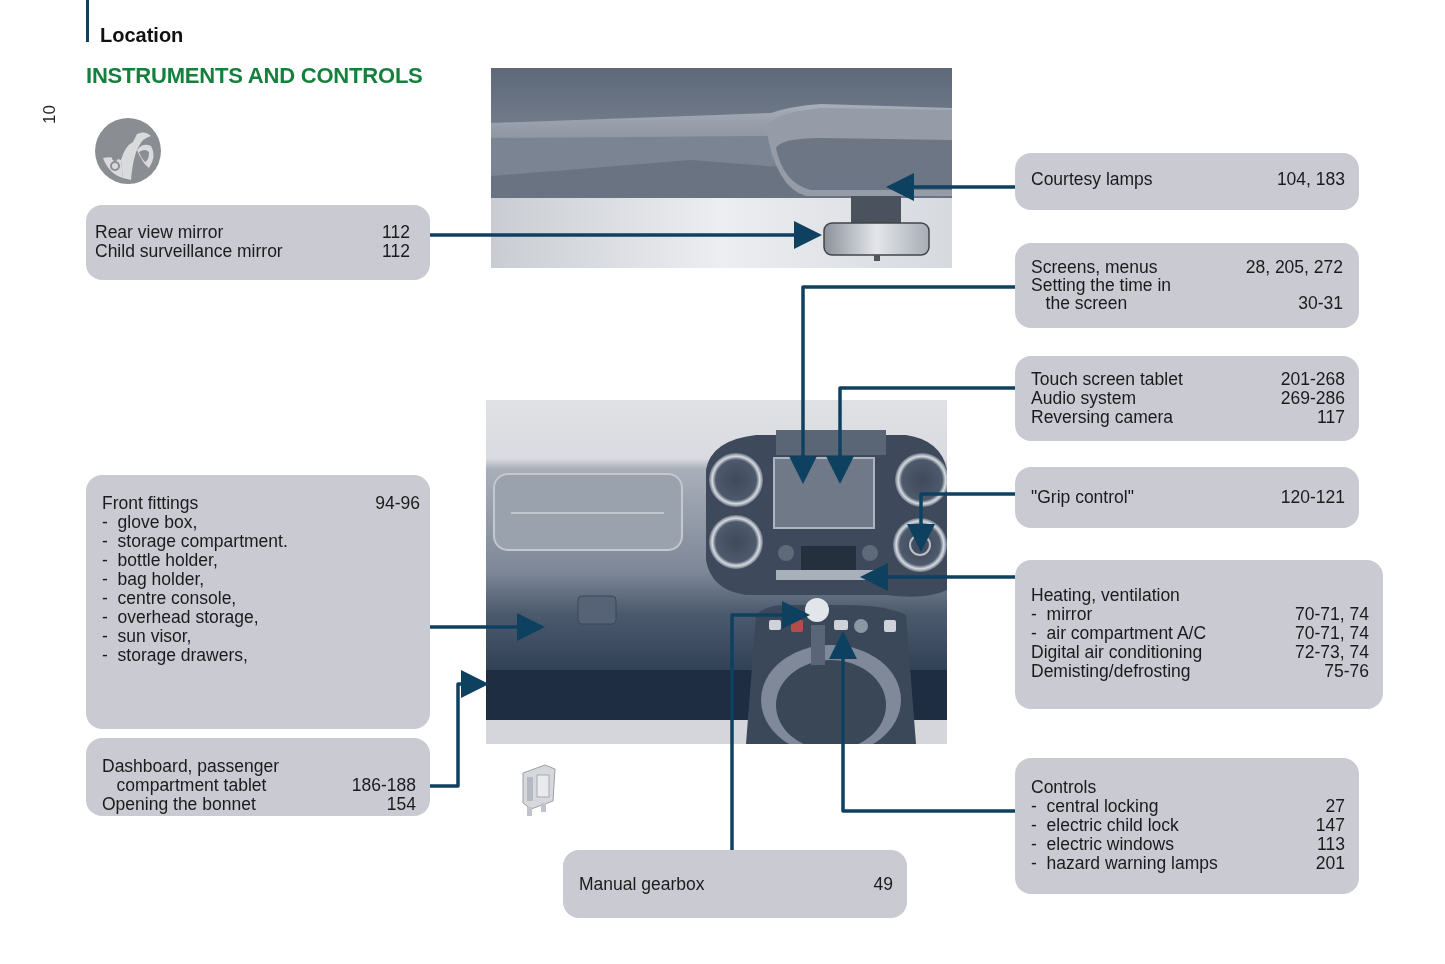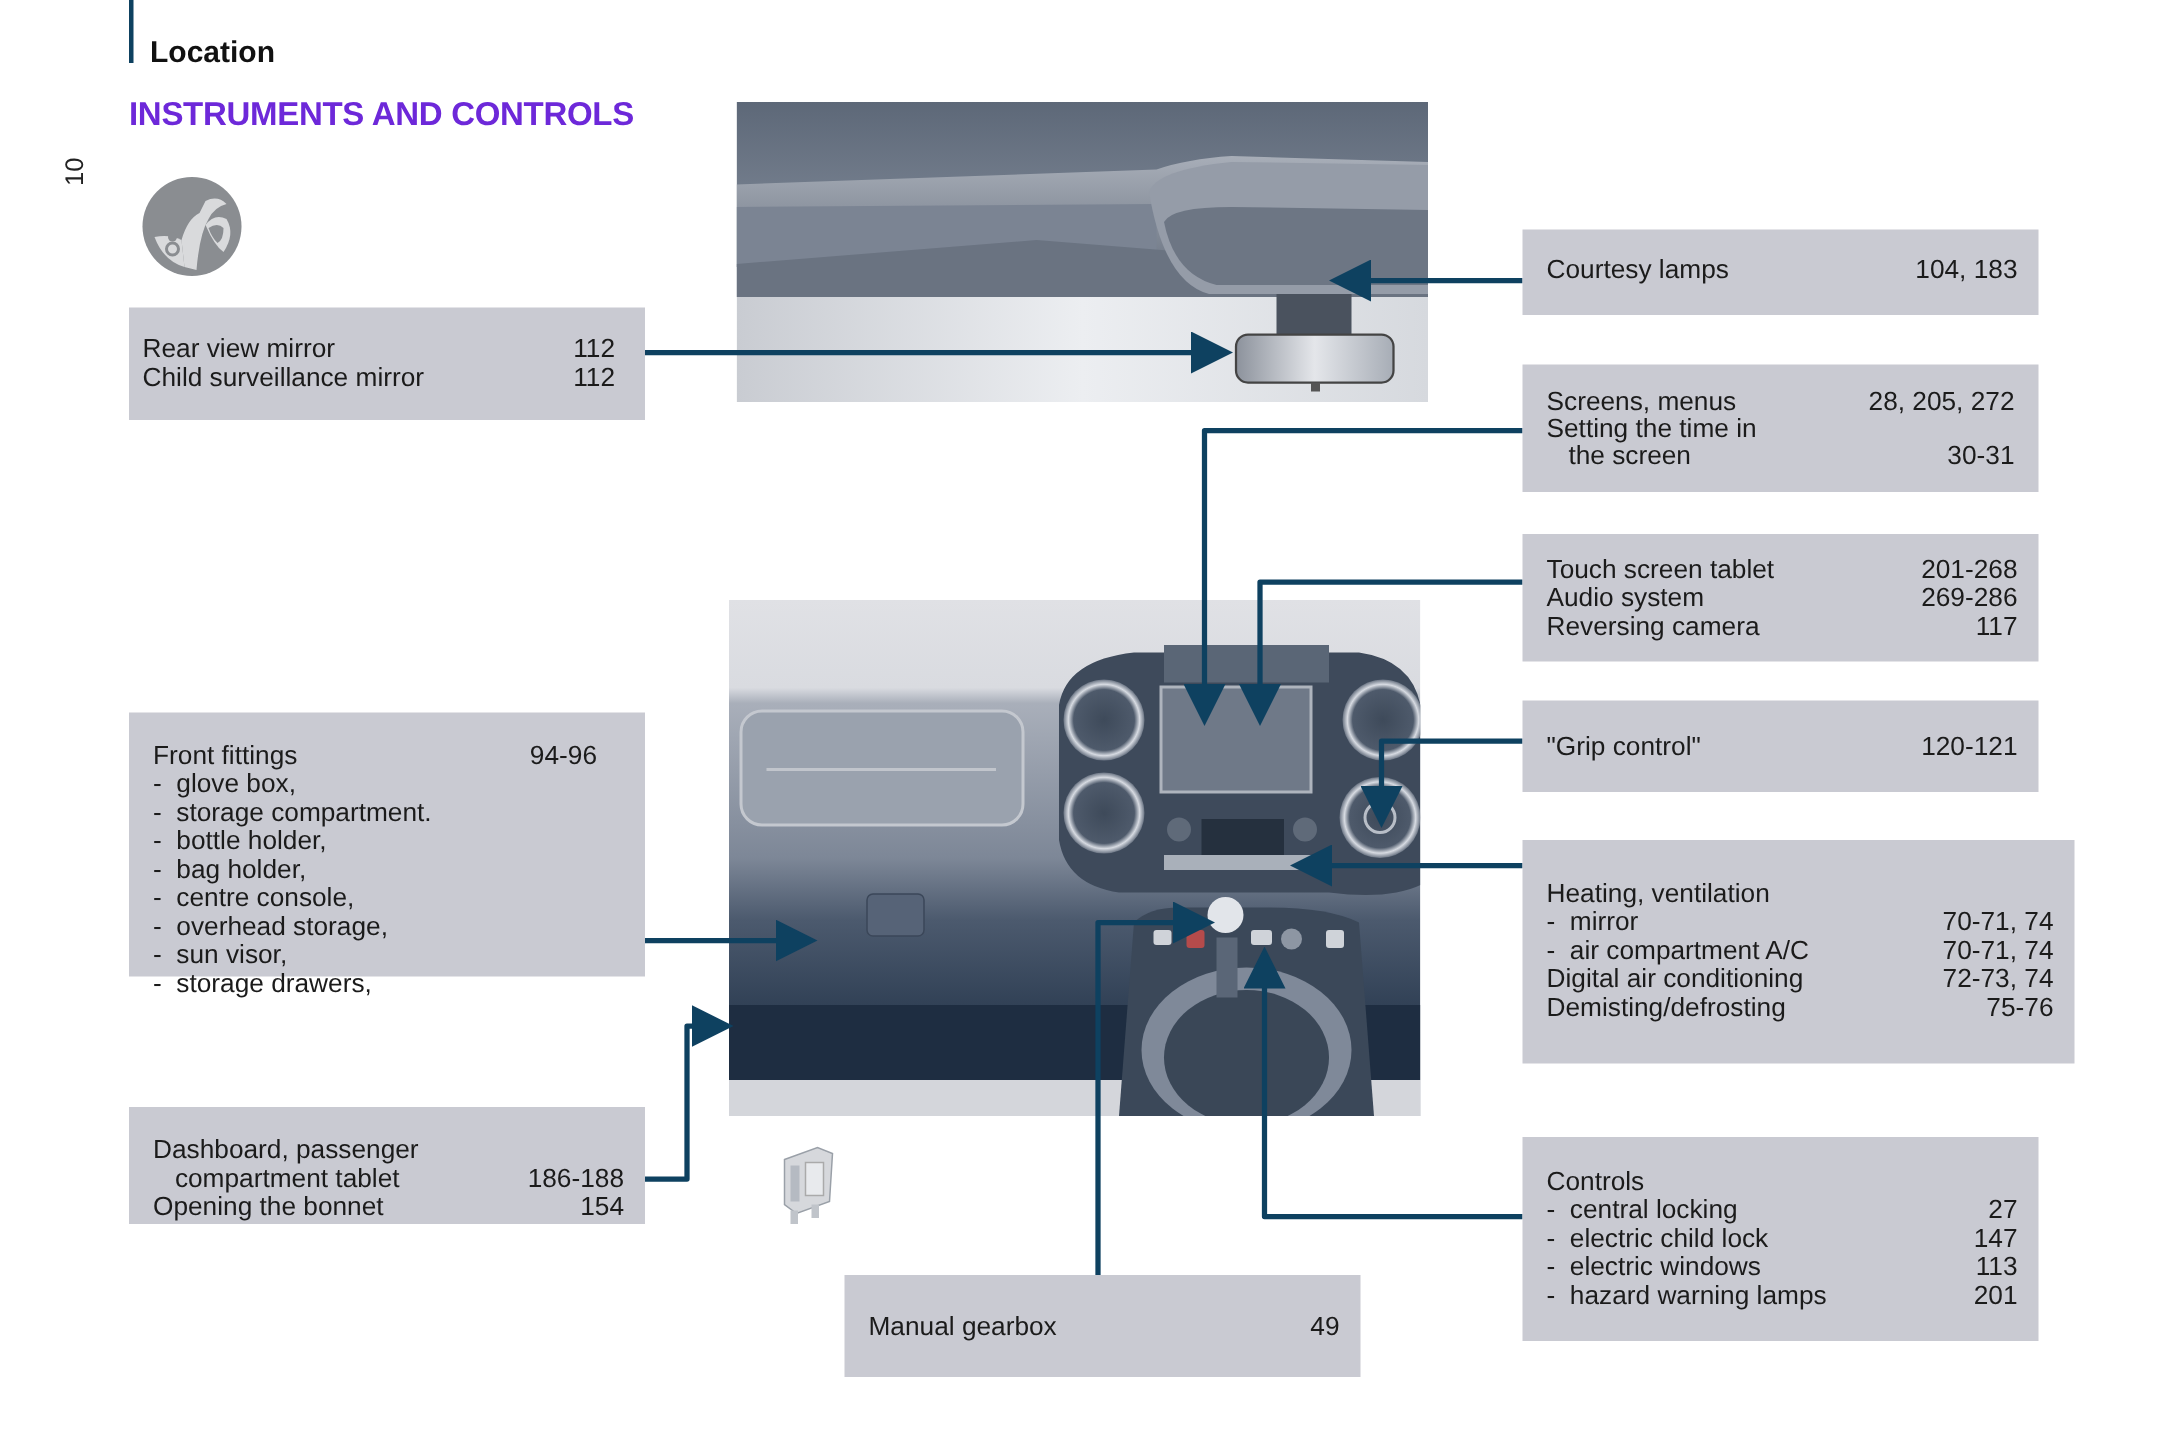--- a/index.html
+++ b/index.html
@@ -2,26 +2,26 @@
 <html><head>
 <meta charset="utf-8">
 <style>
   html, body { margin: 0; padding: 0; background: #ffffff; }
   body { width: 1445px; height: 964px; position: relative; overflow: hidden;
          font-family: "Liberation Sans", sans-serif; color: #1a1a1a; }
   .abs { position: absolute; }
 
   .section-bar { left: 86px; top: 0; width: 3px; height: 42px; background: #0e4160; }
   .section-title { left: 100px; top: 24px; font-size: 20px; font-weight: bold; color: #111; }
-  .page-title { left: 86px; top: 63px; font-size: 22px; font-weight: bold; color: #6d28d9; letter-spacing: -0.2px; }
+  .page-title { left: 86px; top: 63px; font-size: 22px; font-weight: bold; color: #15803d; letter-spacing: -0.2px; }
   .page-num { left: 40px; top: 104px; font-size: 17px; color: #222; transform: rotate(-90deg); transform-origin: left top; top: 124px; }
 
   .topic-icon { left: 93px; top: 116px; width: 70px; height: 70px; }
 
-  .box { position: absolute; background: #c9cad2; font-size: 17.5px; line-height: 19px; color: #1b1b1b; box-sizing: border-box; }
+  .box { position: absolute; background: #c9cad2; font-size: 17.5px; line-height: 19px; color: #1b1b1b; box-sizing: border-box; border-radius: 16px; }
   .row { display: flex; justify-content: space-between; white-space: pre; }
   .row .lbl { white-space: pre; }
   .row .pg { text-align: right; white-space: pre; }
 
   .photo { position: absolute; overflow: hidden; }
   svg.lines { position: absolute; left: 0; top: 0; pointer-events: none; }
 </style>
 </head>
 <body>
 
@@ -155,21 +155,21 @@
     <path d="M430 627 L538 627" marker-end="url(#ah)"></path>
     <path d="M430 786 L458 786 L458 684 L482 684" marker-end="url(#ah)"></path>
   </g>
 </svg>
 
 <div class="box" style="left:86px; top:205px; width:344px; height:75px; padding:18px 20px 0 9px;">
   <div class="row"><span class="lbl">Rear view mirror</span><span class="pg">112</span></div>
   <div class="row"><span class="lbl">Child surveillance mirror</span><span class="pg">112</span></div>
 </div>
 
-<div class="box" style="left:86px; top:475px; width:344px; height:176px; padding:19px 32px 0 16px;">
+<div class="box" style="left:86px; top:475px; width:344px; height:254px; padding:19px 10px 0 16px;">
   <div class="row"><span class="lbl">Front fittings</span><span class="pg">94-96</span></div>
   <div class="row"><span class="lbl">-  glove box,</span></div>
   <div class="row"><span class="lbl">-  storage compartment.</span></div>
   <div class="row"><span class="lbl">-  bottle holder,</span></div>
   <div class="row"><span class="lbl">-  bag holder,</span></div>
   <div class="row"><span class="lbl">-  centre console,</span></div>
   <div class="row"><span class="lbl">-  overhead storage,</span></div>
   <div class="row"><span class="lbl">-  sun visor,</span></div>
   <div class="row"><span class="lbl">-  storage drawers,</span></div>
 </div>

